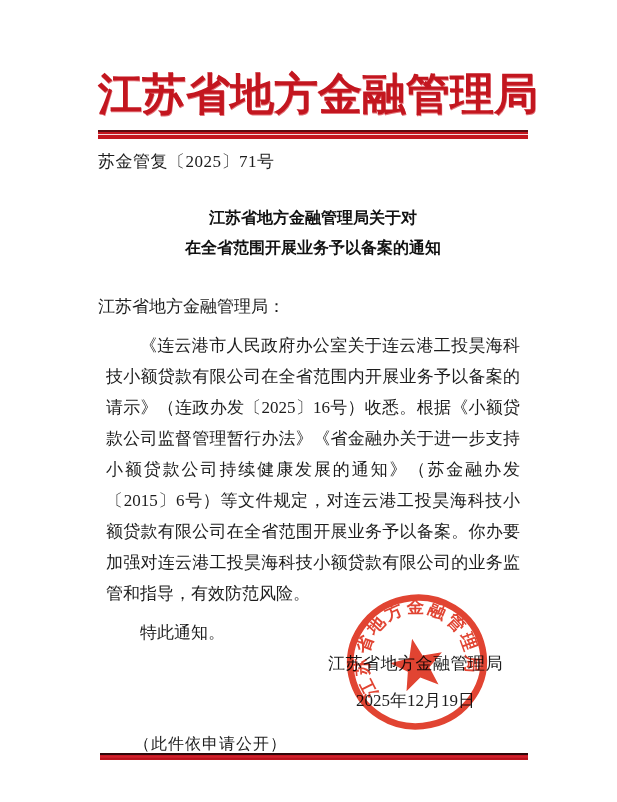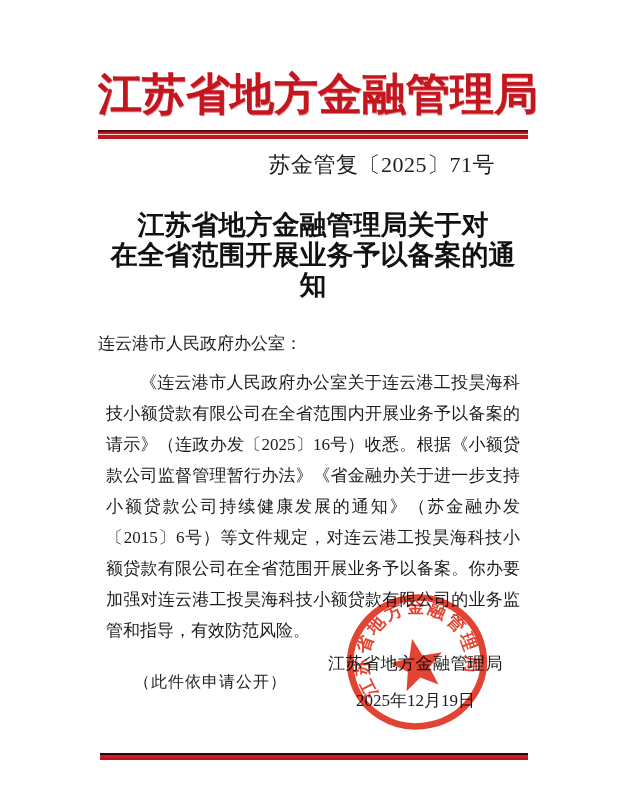--- a/index.html
+++ b/index.html
@@ -27,30 +27,29 @@
   .rule-double { margin-top:11px; height:9px;
     background:linear-gradient(180deg,
       #5a0d12 0%, #5a0d12 20%,
       #c3161f 20%, #c3161f 44%,
       #f3d9db 46%, #f3d9db 54%,
       #c3161f 56%, #c3161f 100%);
   }
 
   .doc-number {
     margin-top:11px;
-    text-align:right;
     padding-right:33px;
-    font-size:22px;
+    font-size:17px;
     letter-spacing:0.5px;
   }
 
   .title-block {
     margin-top:30px;
     text-align:center;
-    font-size:27px;
+    font-size:16px;
     line-height:30px;
     font-weight:bold;
     color:#111;
   }
 
   .body-block {
     margin-top:28px;
     font-size:17px;
     line-height:31px;
     text-align:justify;
@@ -63,21 +62,21 @@
     position:absolute;
     top:652px; left:318px; width:195px;
     text-align:center;
     font-size:17px;
   }
   .sign-name { letter-spacing:0.5px; }
   .sign-date { margin-top:14px; }
 
   .footer-note {
     position:absolute;
-    top:672px; left:134px;
+    top:734px; left:134px;
     font-size:16px;
     letter-spacing:1px;
   }
 
   .bottom-rule {
     position:absolute;
     top:753px; left:100px; width:428px; height:7px;
     background:linear-gradient(180deg,
       #2e0709 0%, #2e0709 22%,
       #b5121c 22%, #d8222e 55%,
@@ -111,22 +110,23 @@
   <div class="rule-double"></div>
 
   <div class="doc-number">苏金管复〔2025〕71号</div>
 
   <div class="title-block">
     <div>江苏省地方金融管理局关于对</div>
     <div>在全省范围开展业务予以备案的通知</div>
   </div>
 
   <div class="body-block">
-    <p class="salutation">连云港市人民政府办公室：</p>
+    <p class="salutation">江苏省地方金融管理局：</p>
     <p class="para">《连云港市人民政府办公室关于连云港工投昊海科技小额贷款有限公司在全省范围内开展业务予以备案的请示》（连政办发〔2025〕16号）收悉。根据《小额贷款公司监督管理暂行办法》《省金融办关于进一步支持小额贷款公司持续健康发展的通知》（苏金融办发〔2015〕6号）等文件规定，对连云港工投昊海科技小额贷款有限公司在全省范围开展业务予以备案。你办要加强对连云港工投昊海科技小额贷款有限公司的业务监管和指导，有效防范风险。</p>
+    <p class="para">特此通知。</p>
   </div>
 
 </div>
 
 <div class="sign-block">
   <div class="sign-name">江苏省地方金融管理局</div>
   <div class="sign-date">2025年12月19日</div>
 </div>
 
 <div class="seal">

